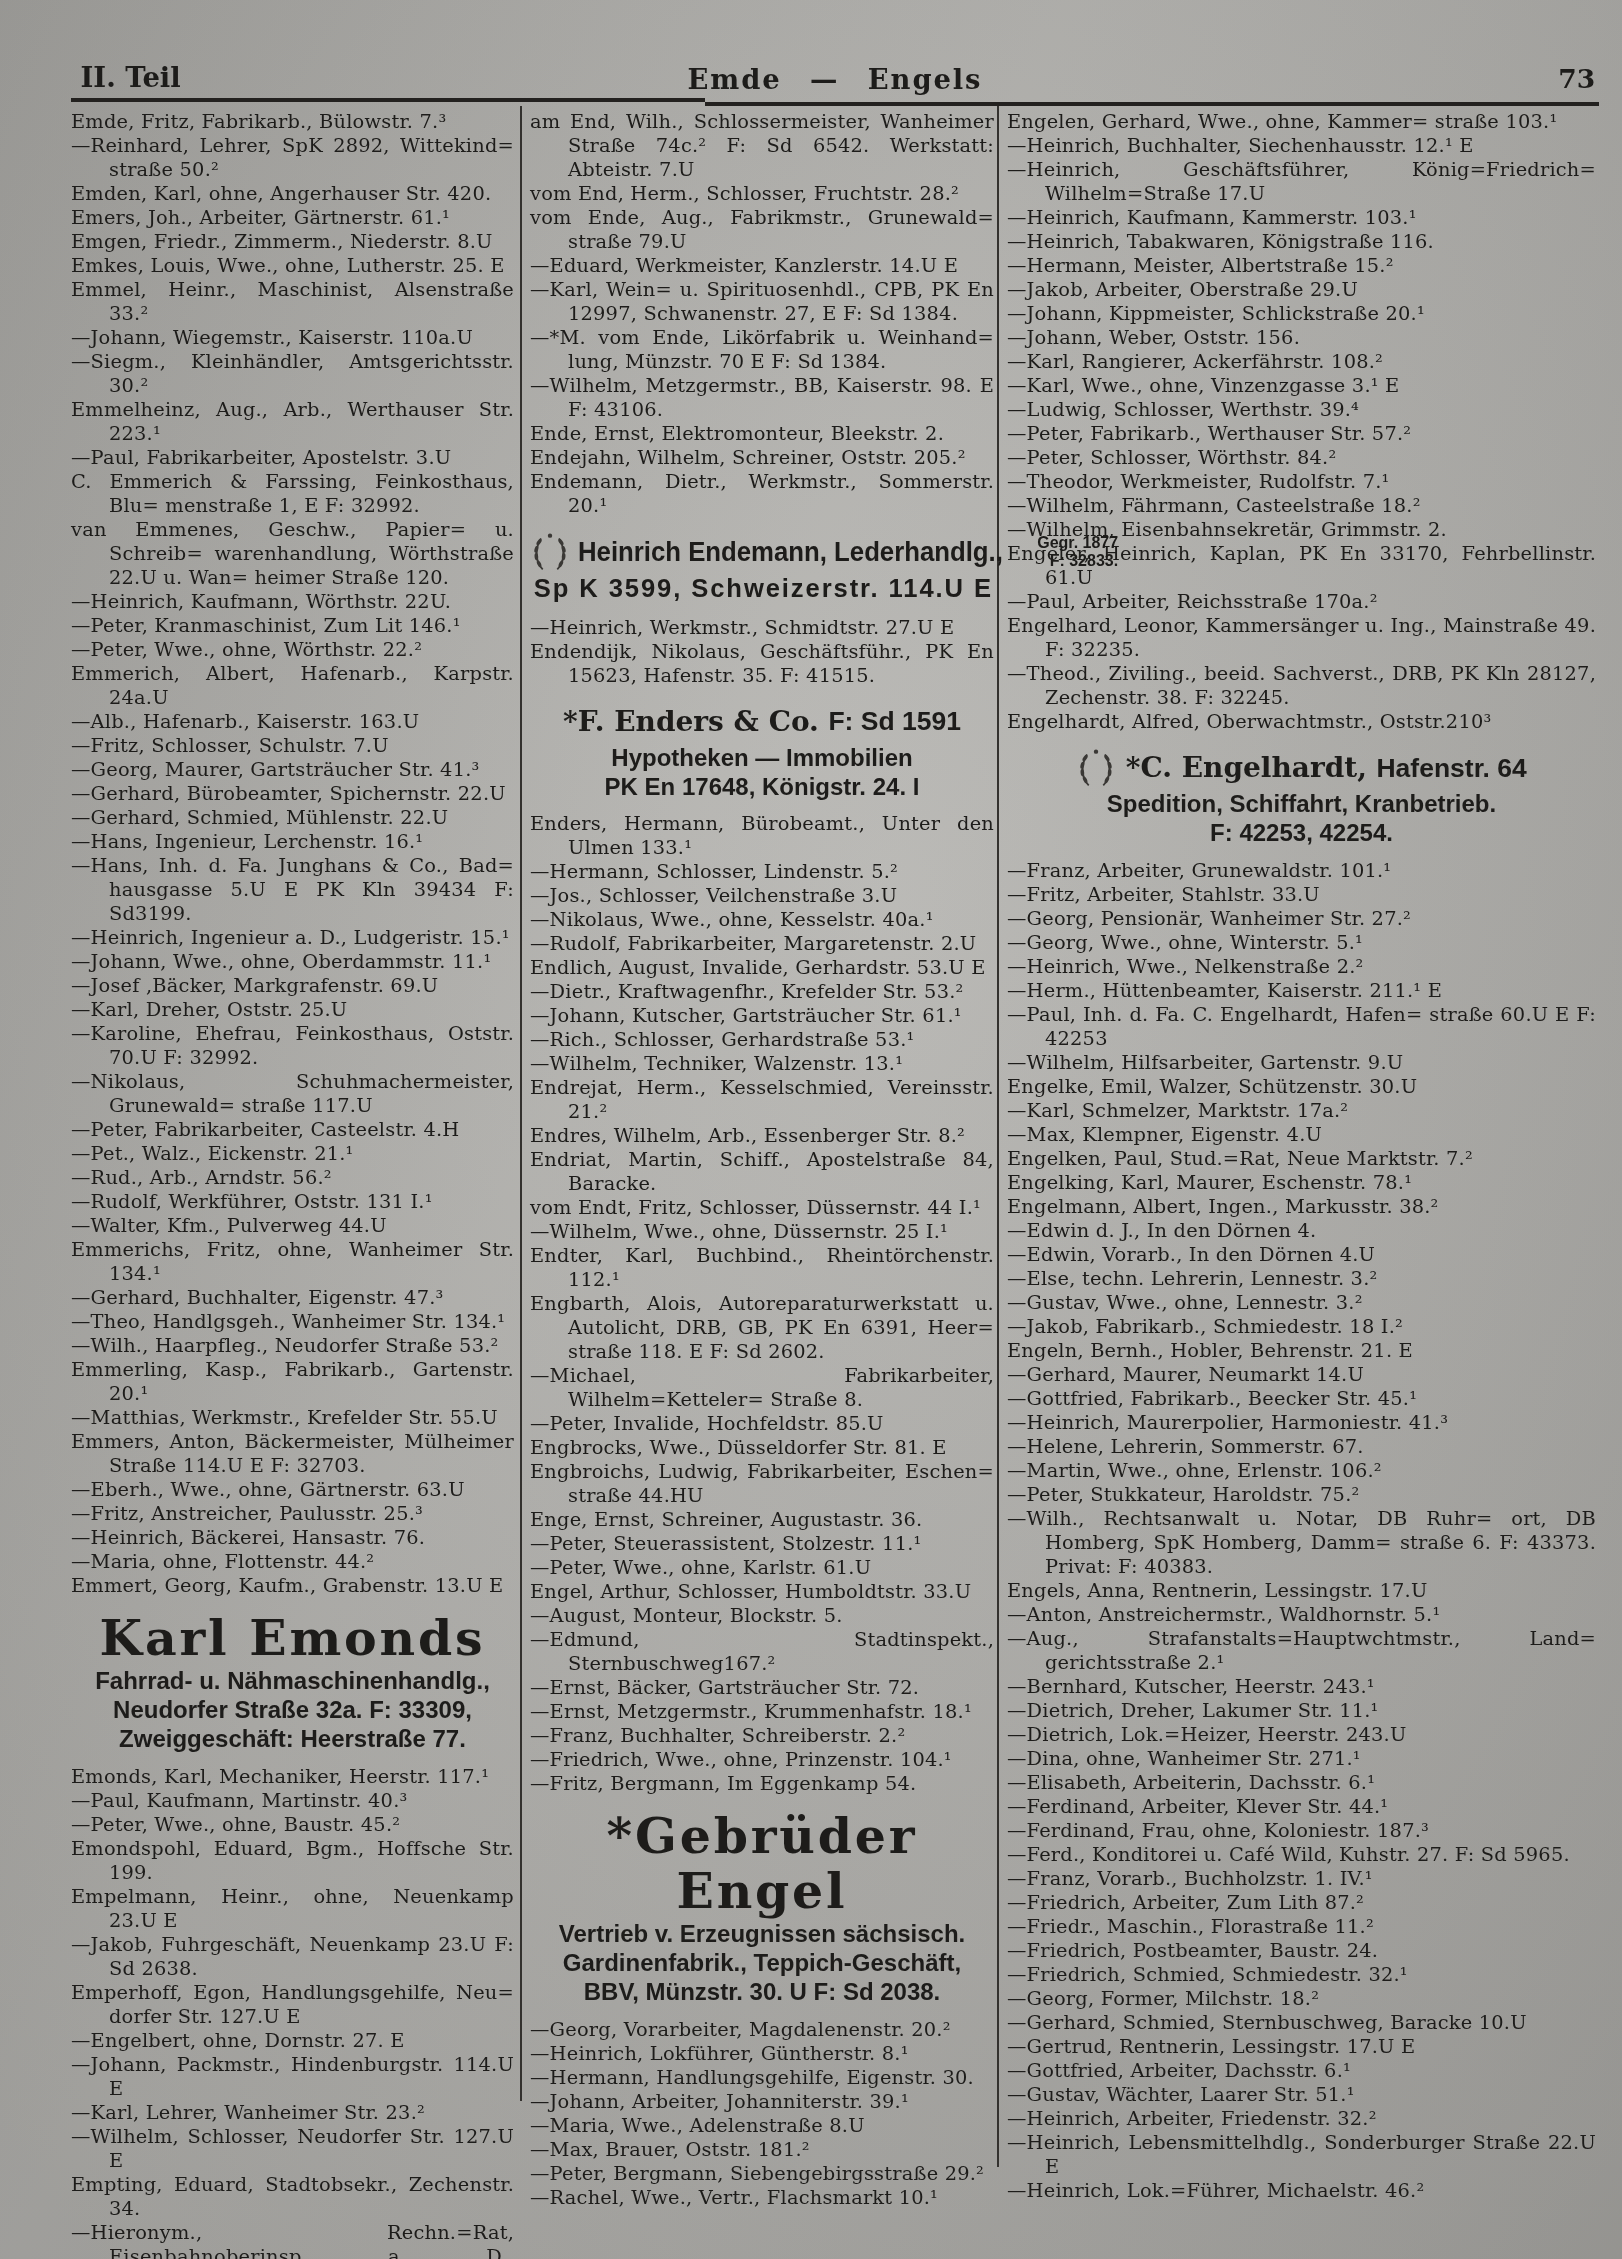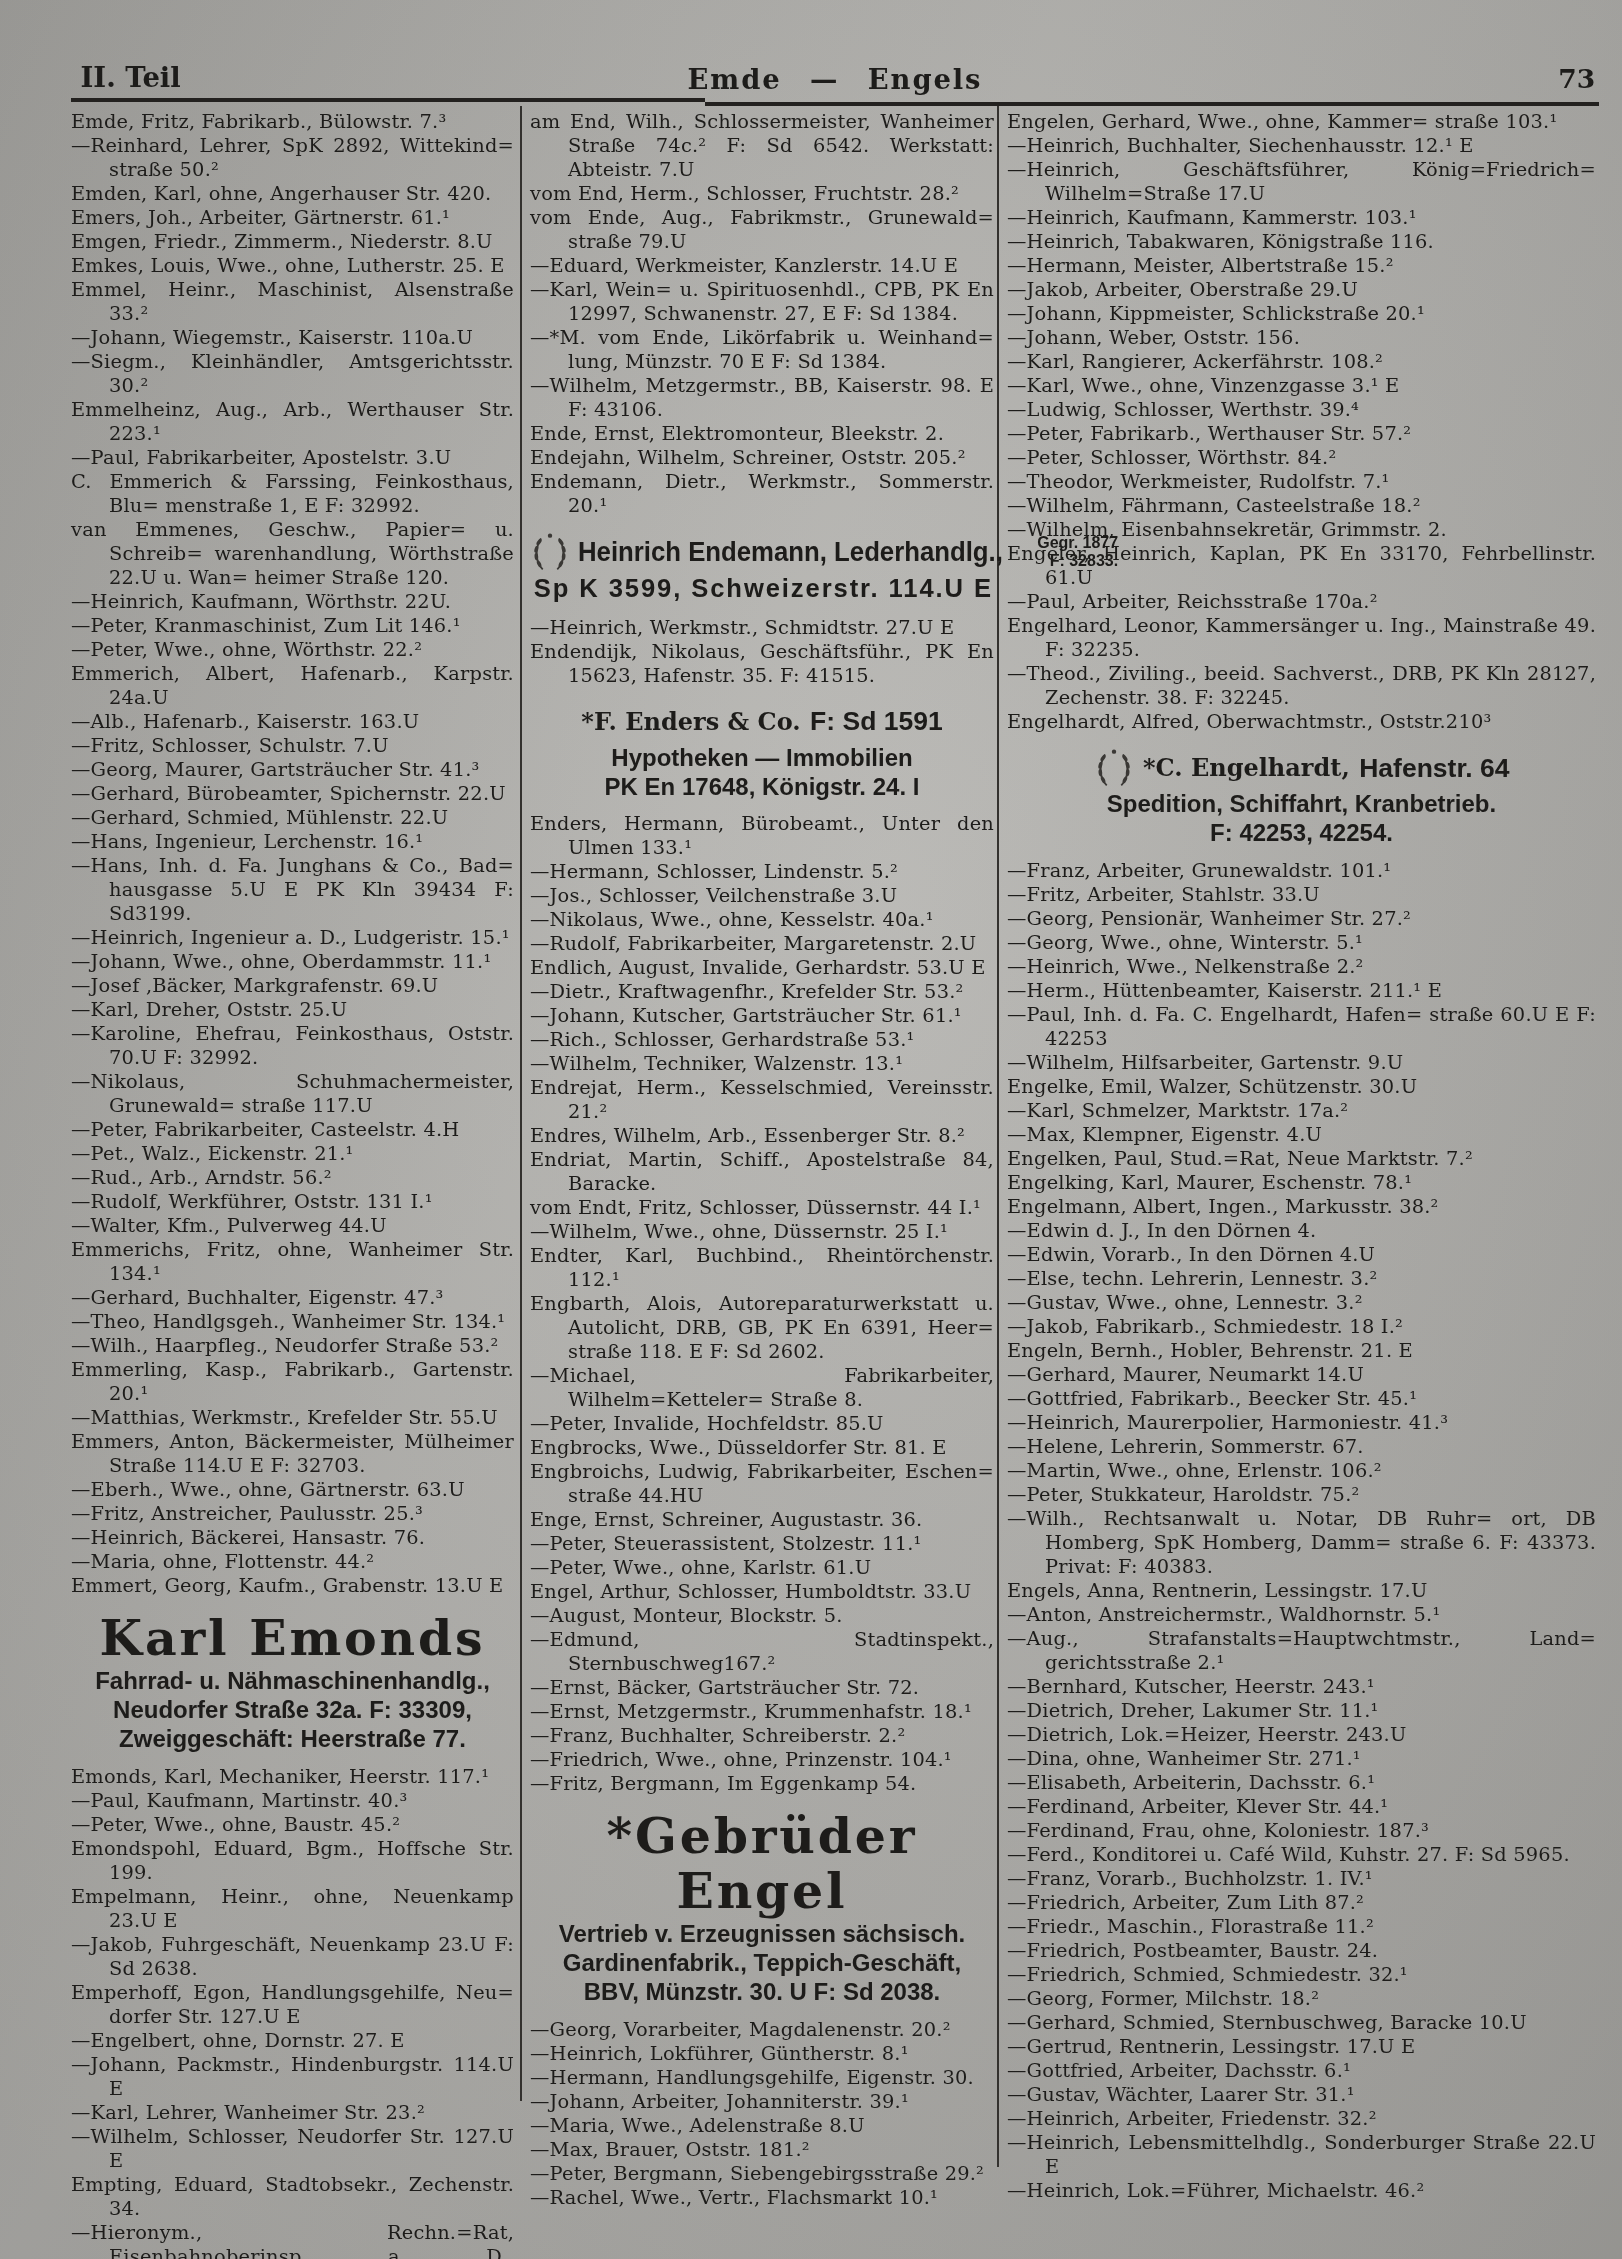--- a/index.html
+++ b/index.html
@@ -34,21 +34,21 @@
     padding-left:38px;text-indent:-38px;
     font-size:19.4px;line-height:24px;
     text-align:justify;
     letter-spacing:0.2px;
   }
   
   .ad{margin:13.2px 0 11.4px 0;text-align:center;}
   .ad-name{font-weight:bold;}
   .ad-lg .ad-name{display:block;font-family:"DejaVu Serif",serif;font-size:49px;line-height:55px;letter-spacing:2.8px;text-align:center;}
   .ad-lg .ad-line{font-family:"Liberation Sans",sans-serif;font-weight:bold;font-size:24px;line-height:29px;}
-  .ad-md .ad-name{font-family:"DejaVu Serif",serif;font-size:24px;line-height:42px;}
+  .ad-md .ad-name{font-family:"DejaVu Serif",serif;font-size:28px;line-height:42px;}
   .ad-md .ad-suffix{font-family:"Liberation Sans",sans-serif;font-weight:bold;font-size:26.5px;}
   .ad-md .ad-line{font-family:"Liberation Sans",sans-serif;font-weight:bold;font-size:24px;line-height:29px;}
   .ad-sm{text-align:left;}
   .ad-sm .ad-top{display:flex;align-items:center;gap:7.6px;}
   .ad-sm .ad-name{font-family:"Liberation Sans",sans-serif;font-size:27.4px;line-height:30px;transform:scaleX(.94);transform-origin:left;white-space:nowrap;}
   .ad-sm .ad-right{margin-left:auto;text-align:right;font-family:"Liberation Sans",sans-serif;font-weight:bold;font-size:16px;line-height:18px;white-space:nowrap;}
   .ad-sm .ad-line{font-family:"Liberation Sans",sans-serif;font-weight:bold;font-size:25.6px;line-height:31px;letter-spacing:1.9px;text-align:left;margin-left:3.8px;}
   .ad .laurel{flex:0 0 auto;}
   .ad-md .ad-head{display:flex;align-items:center;justify-content:center;gap:9.5px;}
   svg.laurel{width:40px;height:42px;}
@@ -324,20 +324,20 @@
       <p class="entry">—Ferd., Konditorei u. Café Wild, Kuhstr. 27. F: Sd 5965.</p>
       <p class="entry">—Franz, Vorarb., Buchholzstr. 1. IV.¹</p>
       <p class="entry">—Friedrich, Arbeiter, Zum Lith 87.²</p>
       <p class="entry">—Friedr., Maschin., Florastraße 11.²</p>
       <p class="entry">—Friedrich, Postbeamter, Baustr. 24.</p>
       <p class="entry">—Friedrich, Schmied, Schmiedestr. 32.¹</p>
       <p class="entry">—Georg, Former, Milchstr. 18.²</p>
       <p class="entry">—Gerhard, Schmied, Sternbuschweg, Baracke 10.U</p>
       <p class="entry">—Gertrud, Rentnerin, Lessingstr. 17.U E</p>
       <p class="entry">—Gottfried, Arbeiter, Dachsstr. 6.¹</p>
-      <p class="entry">—Gustav, Wächter, Laarer Str. 31.¹</p>
+      <p class="entry">—Gustav, Wächter, Laarer Str. 51.¹</p>
       <p class="entry">—Heinrich, Arbeiter, Friedenstr. 32.²</p>
       <p class="entry">—Heinrich, Lebensmittelhdlg., Sonderburger Straße 22.U E</p>
       <p class="entry">—Heinrich, Lok.=Führer, Michaelstr. 46.²</p>
     </div>
 
 </div>
 
 
 </body></html>

